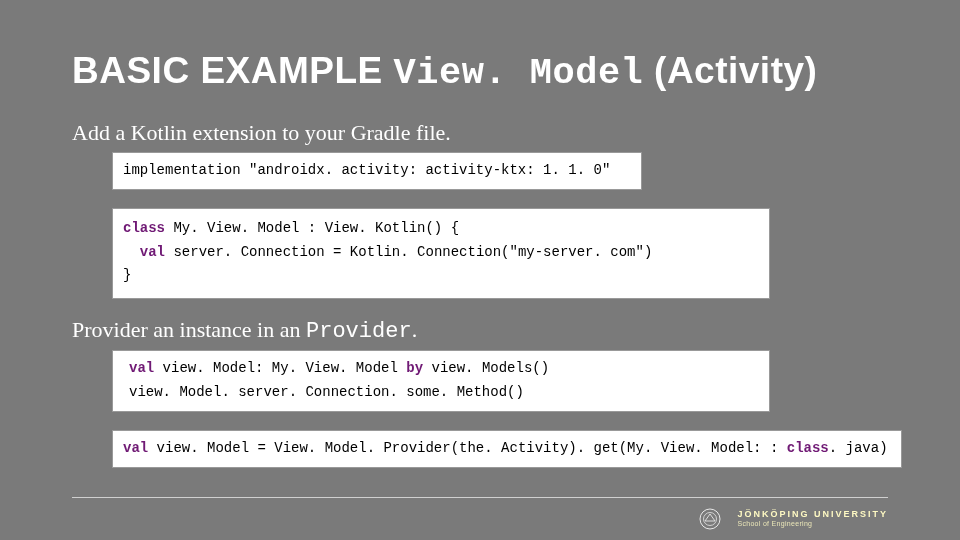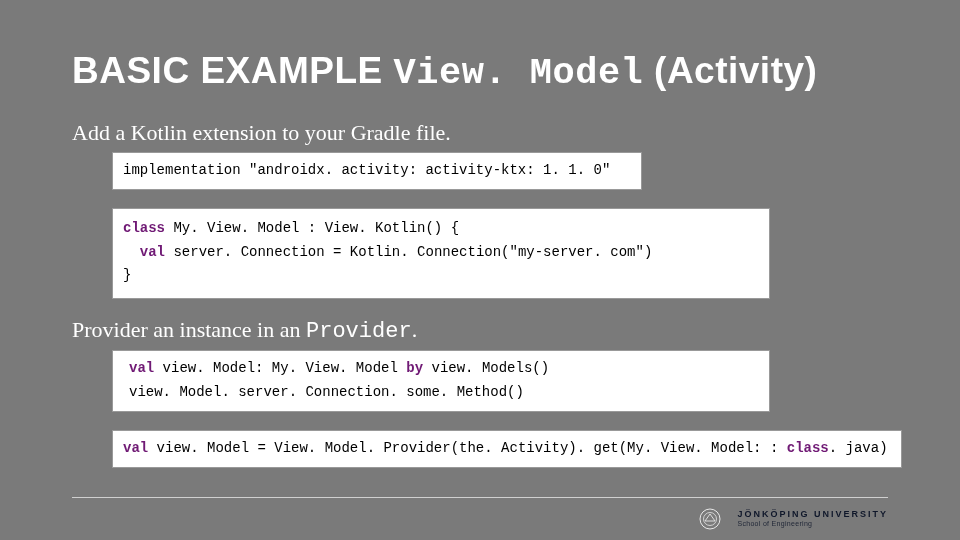--- a/index.html
+++ b/index.html
@@ -59,21 +59,21 @@
     bottom: 42px;
     border-top: 1px solid #d0d0d0;
   }
   .footer-logo {
     position: absolute;
     right: 72px;
     bottom: 10px;
     display: flex;
     align-items: center;
     gap: 16px;
-    color: #0f172a;
+    color: #fef9c3;
   }
   .footer-logo .mark svg { display: block; }
   .footer-logo .txt {
     font-family: Arial, Helvetica, sans-serif;
     line-height: 1.1;
   }
   .footer-logo .txt .l1 {
     font-size: 9px;
     letter-spacing: 2px;
     font-weight: 600;

